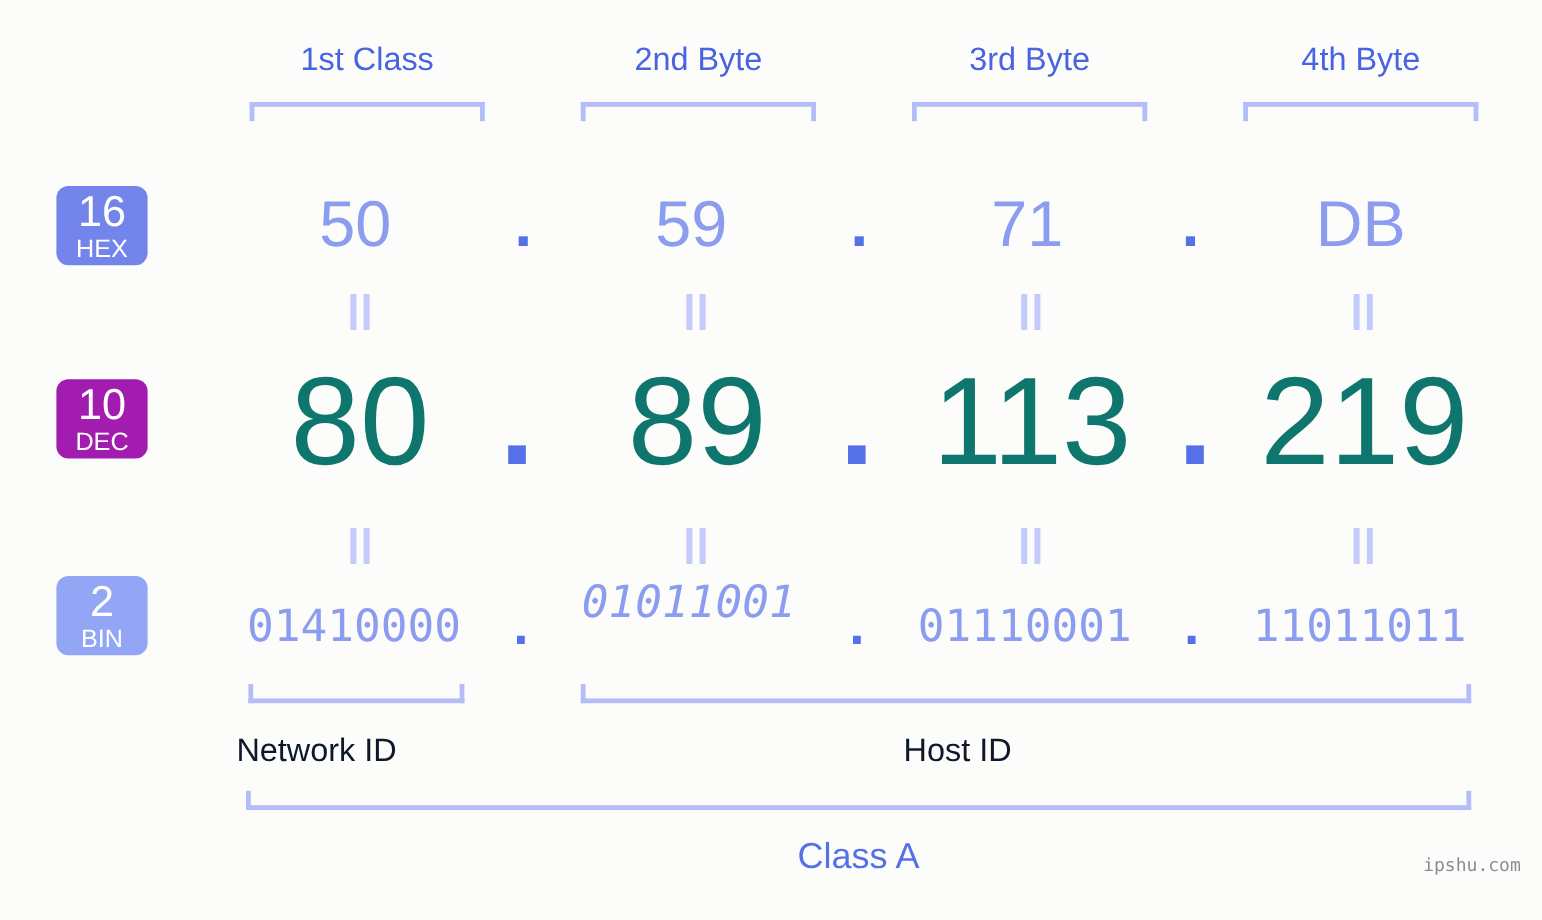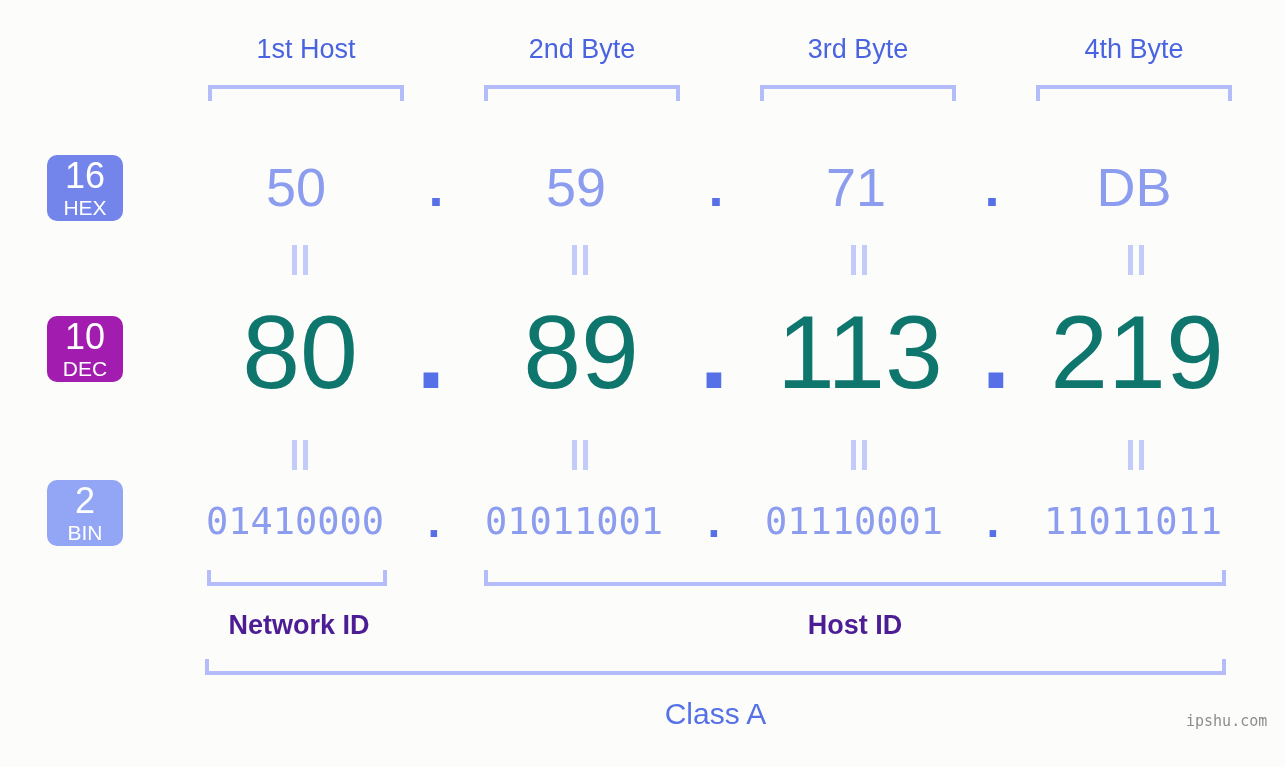--- a/index.html
+++ b/index.html
@@ -137,45 +137,45 @@
   .eqmark i {
     display: block;
     width: 5px;
     height: 30px;
     background: #c3cbfb;
   }
 
   
   .sec-label {
     font-size: 27px;
-    color: #4c1d95;
-    text-align: center;
-    white-space: nowrap;
-    font-weight: 700;
+    color: #0f172a;
+    text-align: left;
+    white-space: nowrap;
+    font-weight: 400;
   }
   .class-label {
     font-size: 30px;
     color: #5670e8;
     text-align: center;
     white-space: nowrap;
     font-weight: 400;
   }
   .watermark {
     font-family: "DejaVu Sans Mono", monospace;
     font-size: 15px;
     color: #8d8d8d;
     white-space: nowrap;
   }
 </style>
 </head>
 <body>
 
 <div id="stage">
 
-  <div class="abs byte-label" style="left:196px; top:34px; width:220px;">1st Host</div>
+  <div class="abs byte-label" style="left:196px; top:34px; width:220px;">1st Class</div>
   <div class="abs byte-label" style="left:472px; top:34px; width:220px;">2nd Byte</div>
   <div class="abs byte-label" style="left:748px; top:34px; width:220px;">3rd Byte</div>
   <div class="abs byte-label" style="left:1024px; top:34px; width:220px;">4th Byte</div>
 
   <div class="abs bracket-down" style="left:208px; top:85px; width:196px;"></div>
   <div class="abs bracket-down" style="left:484px; top:85px; width:196px;"></div>
   <div class="abs bracket-down" style="left:760px; top:85px; width:196px;"></div>
   <div class="abs bracket-down" style="left:1036px; top:85px; width:196px;"></div>
 
   <div class="abs badge badge-hex" style="left:47px; top:155px;">
@@ -238,21 +238,21 @@
       <i></i>
     </div>
 
   <div class="abs badge badge-bin" style="left:47px; top:480px;">
     <span class="num">2</span>
     <span class="nm">BIN</span>
   </div>
 
   <div class="abs bin-val" style="left:185px; top:503px; width:220px;">01410000</div>
   <div class="abs bin-dot" style="left:404px; top:498px; width:60px;">.</div>
-  <div class="abs bin-val" style="left:464px; top:503px; width:220px;">01011001</div>
+  <div class="abs bin-val" style="left:464px; top:483px; width:220px;font-style:italic;">01011001</div>
   <div class="abs bin-dot" style="left:684px; top:498px; width:60px;">.</div>
   <div class="abs bin-val" style="left:744px; top:503px; width:220px;">01110001</div>
   <div class="abs bin-dot" style="left:963px; top:498px; width:60px;">.</div>
   <div class="abs bin-val" style="left:1023px; top:503px; width:220px;">11011011</div>
 
   <div class="abs bracket-up" style="left:207px; top:570px; width:180px;"></div>
   <div class="abs bracket-up" style="left:484px; top:570px; width:742px;"></div>
 
   <div class="abs sec-label" style="left:197px; top:610px; width:204px;">Network ID</div>
   <div class="abs sec-label" style="left:753px; top:610px; width:204px;">Host ID</div>

